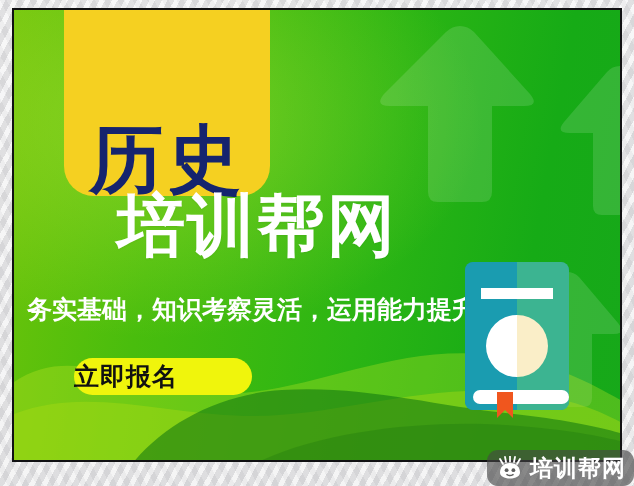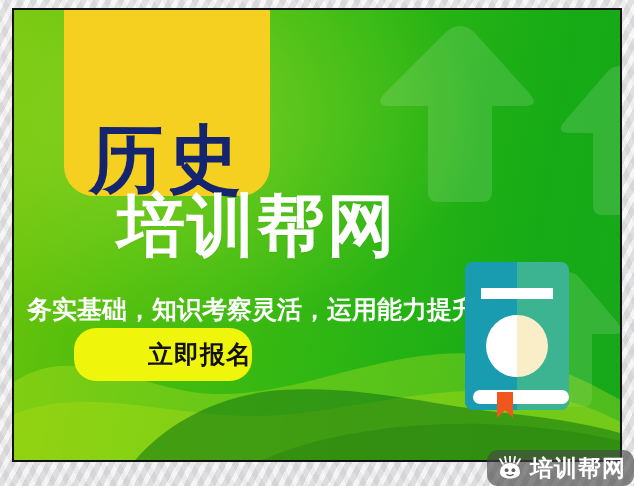--- a/index.html
+++ b/index.html
@@ -97,28 +97,28 @@
     color: #ffffff;
     letter-spacing: 0px;
     white-space: nowrap;
     text-align: center;
   }
 
   
   #cta-button {
     position: absolute;
     left: 60px;
-    top: 318px;
+    top: 348px;
     width: 178px;
-    height: 53px;
+    height: 37px;
     background: #f0f50c;
     border-radius: 22px;
     display: flex;
     align-items: center;
-    justify-content: flex-end;
+    justify-content: flex-start;
     cursor: pointer;
   }
   #cta-label {
     font-size: 25px;
     font-weight: 700;
     color: #111111;
     letter-spacing: 1px;
     white-space: nowrap;
   }
 

